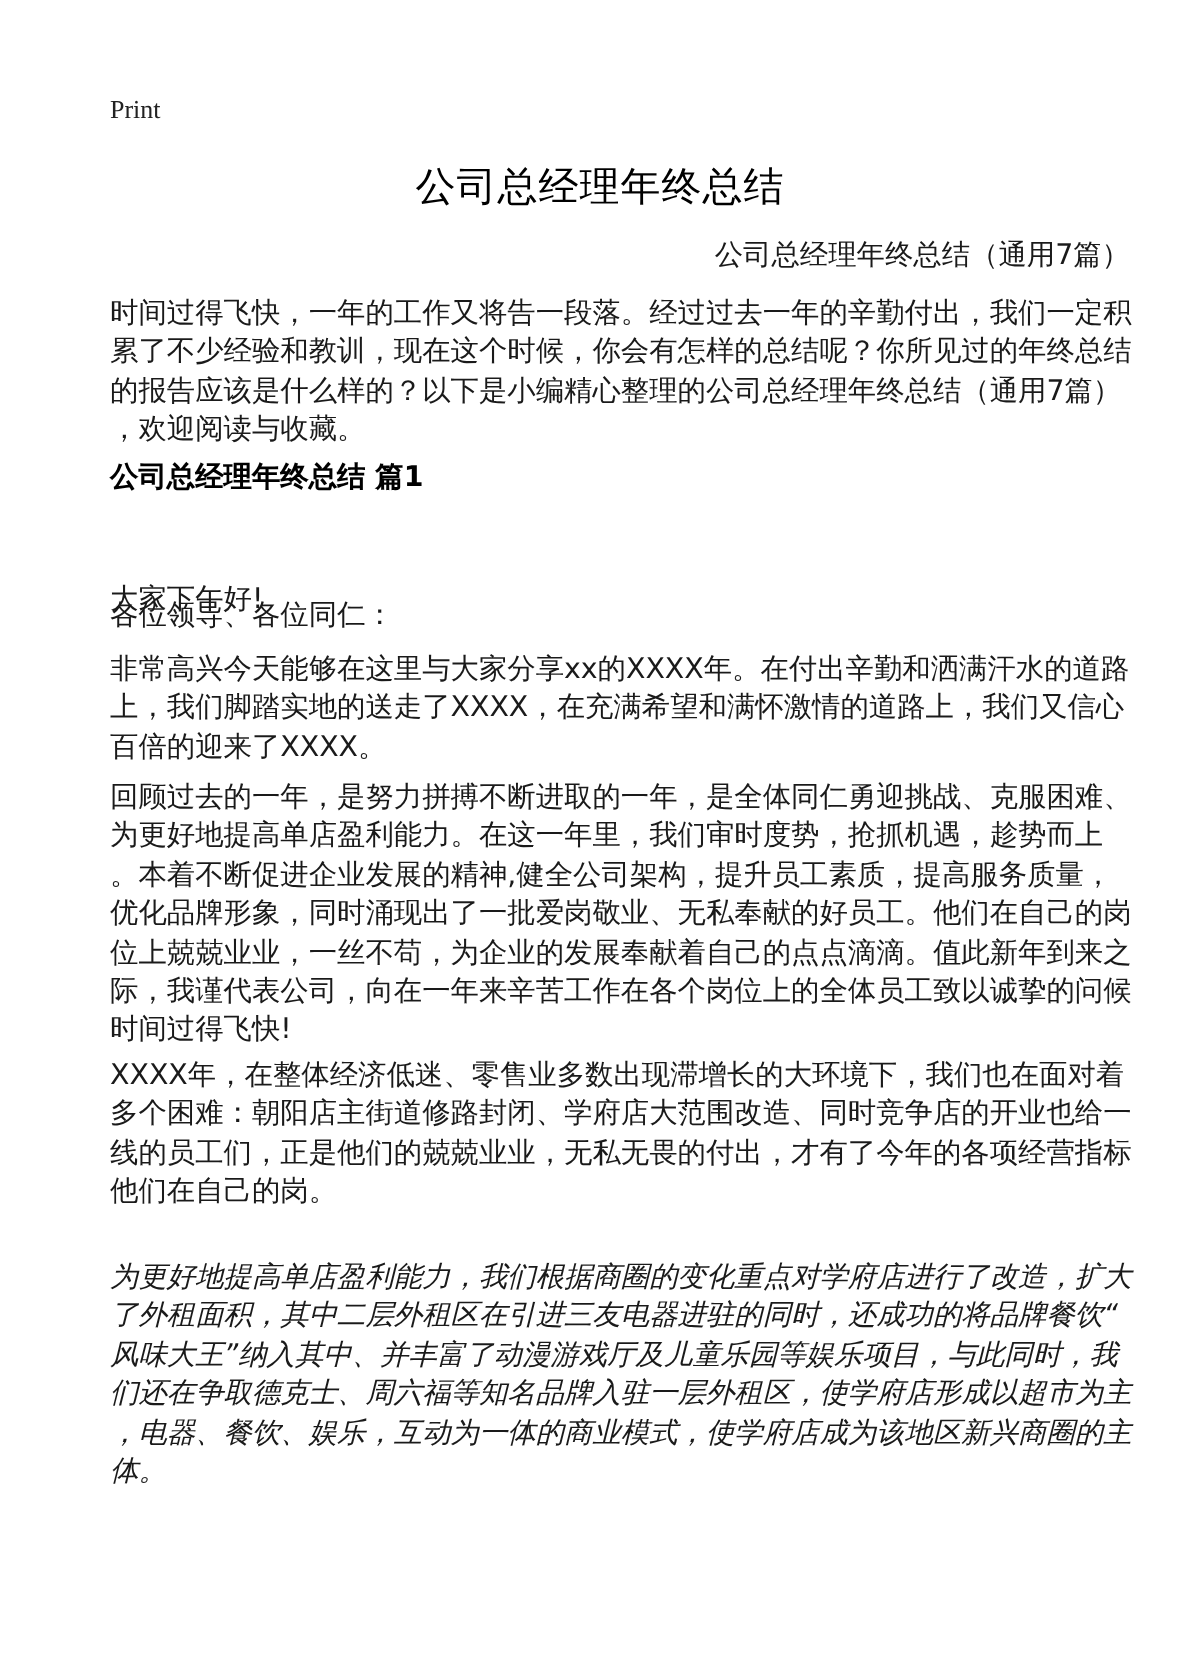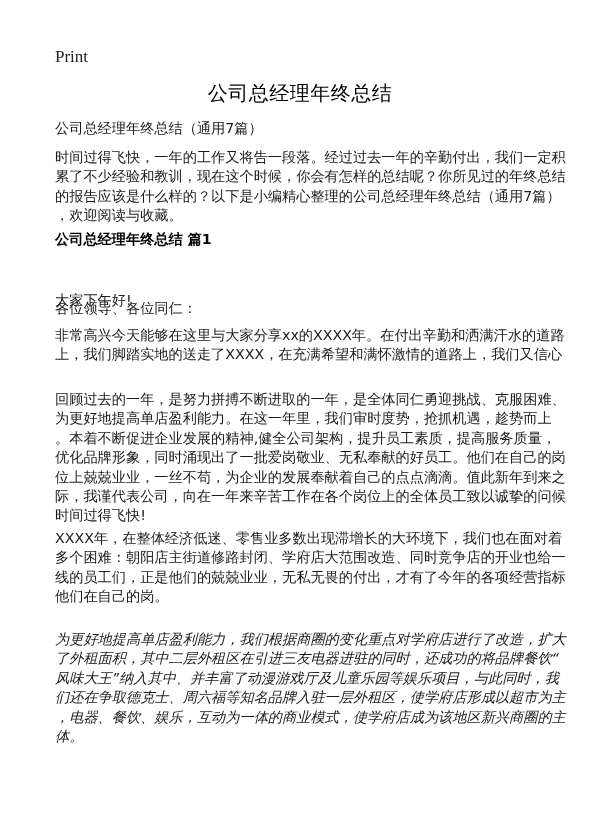--- a/index.html
+++ b/index.html
@@ -1,33 +1,33 @@
 <!DOCTYPE html>
 <html><head>
 <meta charset="utf-8">
 <style>
   html, body { margin: 0; padding: 0; background: #ffffff; }
   body { width: 600px; height: 828px; position: relative; overflow: hidden;
          font-family: "DejaVu Sans", "Liberation Sans", sans-serif; color: #111; }
   .print { position: absolute; left: 55px; top: 47px; font-family: "Liberation Serif", "DejaVu Serif", serif;
-           font-size: 17px; color: #222; }
+           font-size: 13px; color: #222; }
   .title { position: absolute; left: 0; width: 600px; top: 80px; text-align: center;
            font-size: 20px; font-weight: normal; color: #000; letter-spacing: 0.5px; }
   .block { position: absolute; left: 55px; width: 510px; font-size: 14.2px; line-height: 19.4px; color: #1a1a1a; }
   .line { display: block; white-space: nowrap; }
   .bold { font-weight: bold; color: #000; }
 </style>
 </head>
 <body>
 
 <a class="print">Print</a>
 
 <h1 class="title" style="margin:0;">公司总经理年终总结</h1>
 
-<div class="block" style="top:119px;">
+<div class="block" style="top:119px;text-align:right;">
   <span class="line">公司总经理年终总结（通用7篇）</span>
 </div>
 
 <div class="block" style="top:148px;">
   <span class="line">时间过得飞快，一年的工作又将告一段落。经过过去一年的辛勤付出，我们一定积</span>
   <span class="line">累了不少经验和教训，现在这个时候，你会有怎样的总结呢？你所见过的年终总结</span>
   <span class="line">的报告应该是什么样的？以下是小编精心整理的公司总经理年终总结（通用7篇）</span>
   <span class="line">，欢迎阅读与收藏。</span>
 </div>
 
@@ -39,20 +39,21 @@
   <span class="line">各位领导、各位同仁：</span>
 </div>
 
 <div class="block" style="top:291px;">
   <span class="line">大家下午好!</span>
 </div>
 
 <div class="block" style="top:326px;">
   <span class="line">非常高兴今天能够在这里与大家分享xx的XXXX年。在付出辛勤和洒满汗水的道路</span>
   <span class="line">上，我们脚踏实地的送走了XXXX，在充满希望和满怀激情的道路上，我们又信心</span>
+  <span class="line">百倍的迎来了XXXX。</span>
 </div>
 
 <div class="block" style="top:390px;">
   <span class="line">回顾过去的一年，是努力拼搏不断进取的一年，是全体同仁勇迎挑战、克服困难、</span>
   <span class="line">为更好地提高单店盈利能力。在这一年里，我们审时度势，抢抓机遇，趁势而上</span>
   <span class="line">。本着不断促进企业发展的精神,健全公司架构，提升员工素质，提高服务质量，</span>
   <span class="line">优化品牌形象，同时涌现出了一批爱岗敬业、无私奉献的好员工。他们在自己的岗</span>
   <span class="line">位上兢兢业业，一丝不苟，为企业的发展奉献着自己的点点滴滴。值此新年到来之</span>
   <span class="line">际，我谨代表公司，向在一年来辛苦工作在各个岗位上的全体员工致以诚挚的问候</span>
   <span class="line">时间过得飞快!</span>

